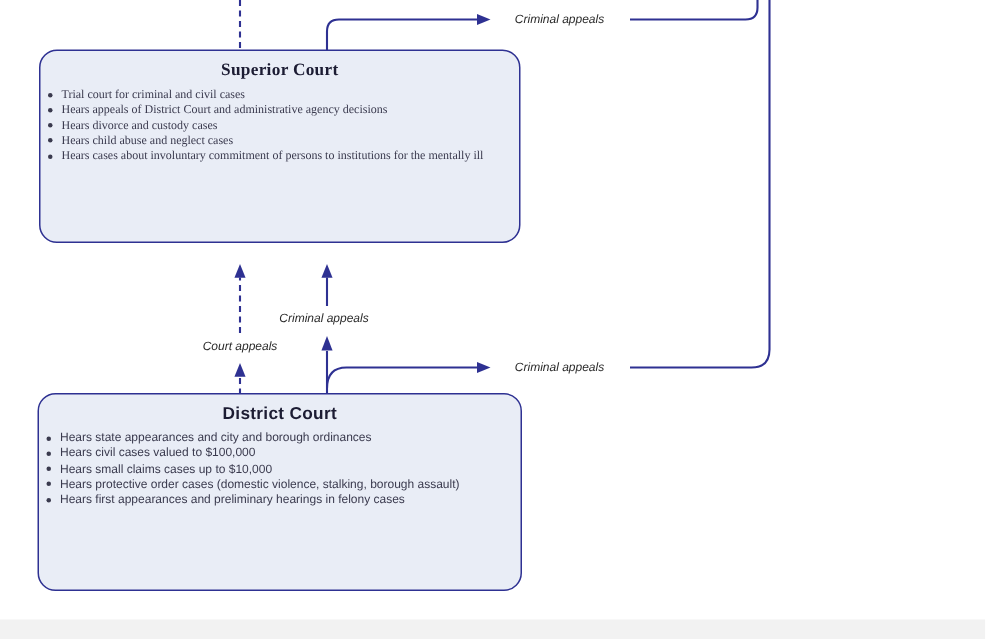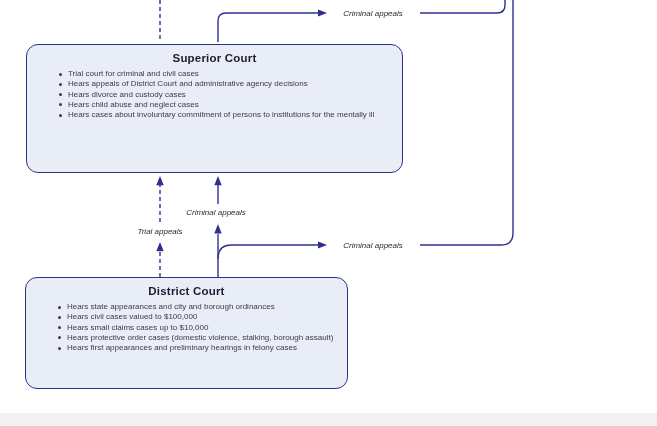--- a/index.html
+++ b/index.html
@@ -15,29 +15,29 @@
   .flow-line.dashed { stroke-dasharray:4 3; }
   .ah { fill:var(--line,#2e3192); stroke:none; }
 
   .court-box {
     position:absolute; z-index:2;
     background:var(--box-fill,#e9edf6);
     border:1.5px solid var(--box-border,#2e3192);
     border-radius:12px;
     box-sizing:border-box;
   }
-  #superior-box { left:26px; top:44px; width:377px; height:129px; }
-  #district-box { left:25px; top:277px; width:323px; height:112px; }
+  #superior-box { left:26px; top:33px; width:321px; height:129px;font-family:Liberation Serif, serif; }
+  #district-box { left:25px; top:262px; width:323px; height:132px; }
 
   .court-title {
     text-align:center; font-weight:bold; font-size:11.5px;
     color:var(--title-text,#1c1c33); margin-top:7px; letter-spacing:0.2px;
   }
   .bullets {
-    list-style:none; margin:5px 0 0; padding:0 6px 0 41px;
+    list-style:none; margin:5px 0 0; padding:0 6px 0 14px;
     font-size:8px; line-height:10.3px; color:var(--body-text,#3a3a4e);
   }
   .bullets li { position:relative; }
   .bullets li::before {
     content:""; position:absolute; left:-9px; top:3.6px;
     width:3px; height:3px; border-radius:50%;
     background:var(--body-text,#3a3a4e);
   }
 
   .arrow-label {
@@ -104,17 +104,17 @@
         <li>Hears state appearances and city and borough ordinances</li>
         <li>Hears civil cases valued to $100,000</li>
         <li>Hears small claims cases up to $10,000</li>
         <li>Hears protective order cases (domestic violence, stalking, borough assault)</li>
         <li>Hears first appearances and preliminary hearings in felony cases</li>
       </ul>
   </div>
 
   <div class="arrow-label" id="label-sup-crim">Criminal appeals</div>
   <div class="arrow-label" id="label-mid-crim">Criminal appeals</div>
-  <div class="arrow-label" id="label-civil">Trial appeals</div>
+  <div class="arrow-label" id="label-civil">Court appeals</div>
   <div class="arrow-label" id="label-right-crim">Criminal appeals</div>
 
   <div id="footer-strip"></div>
 </div>
 
 </body></html>

